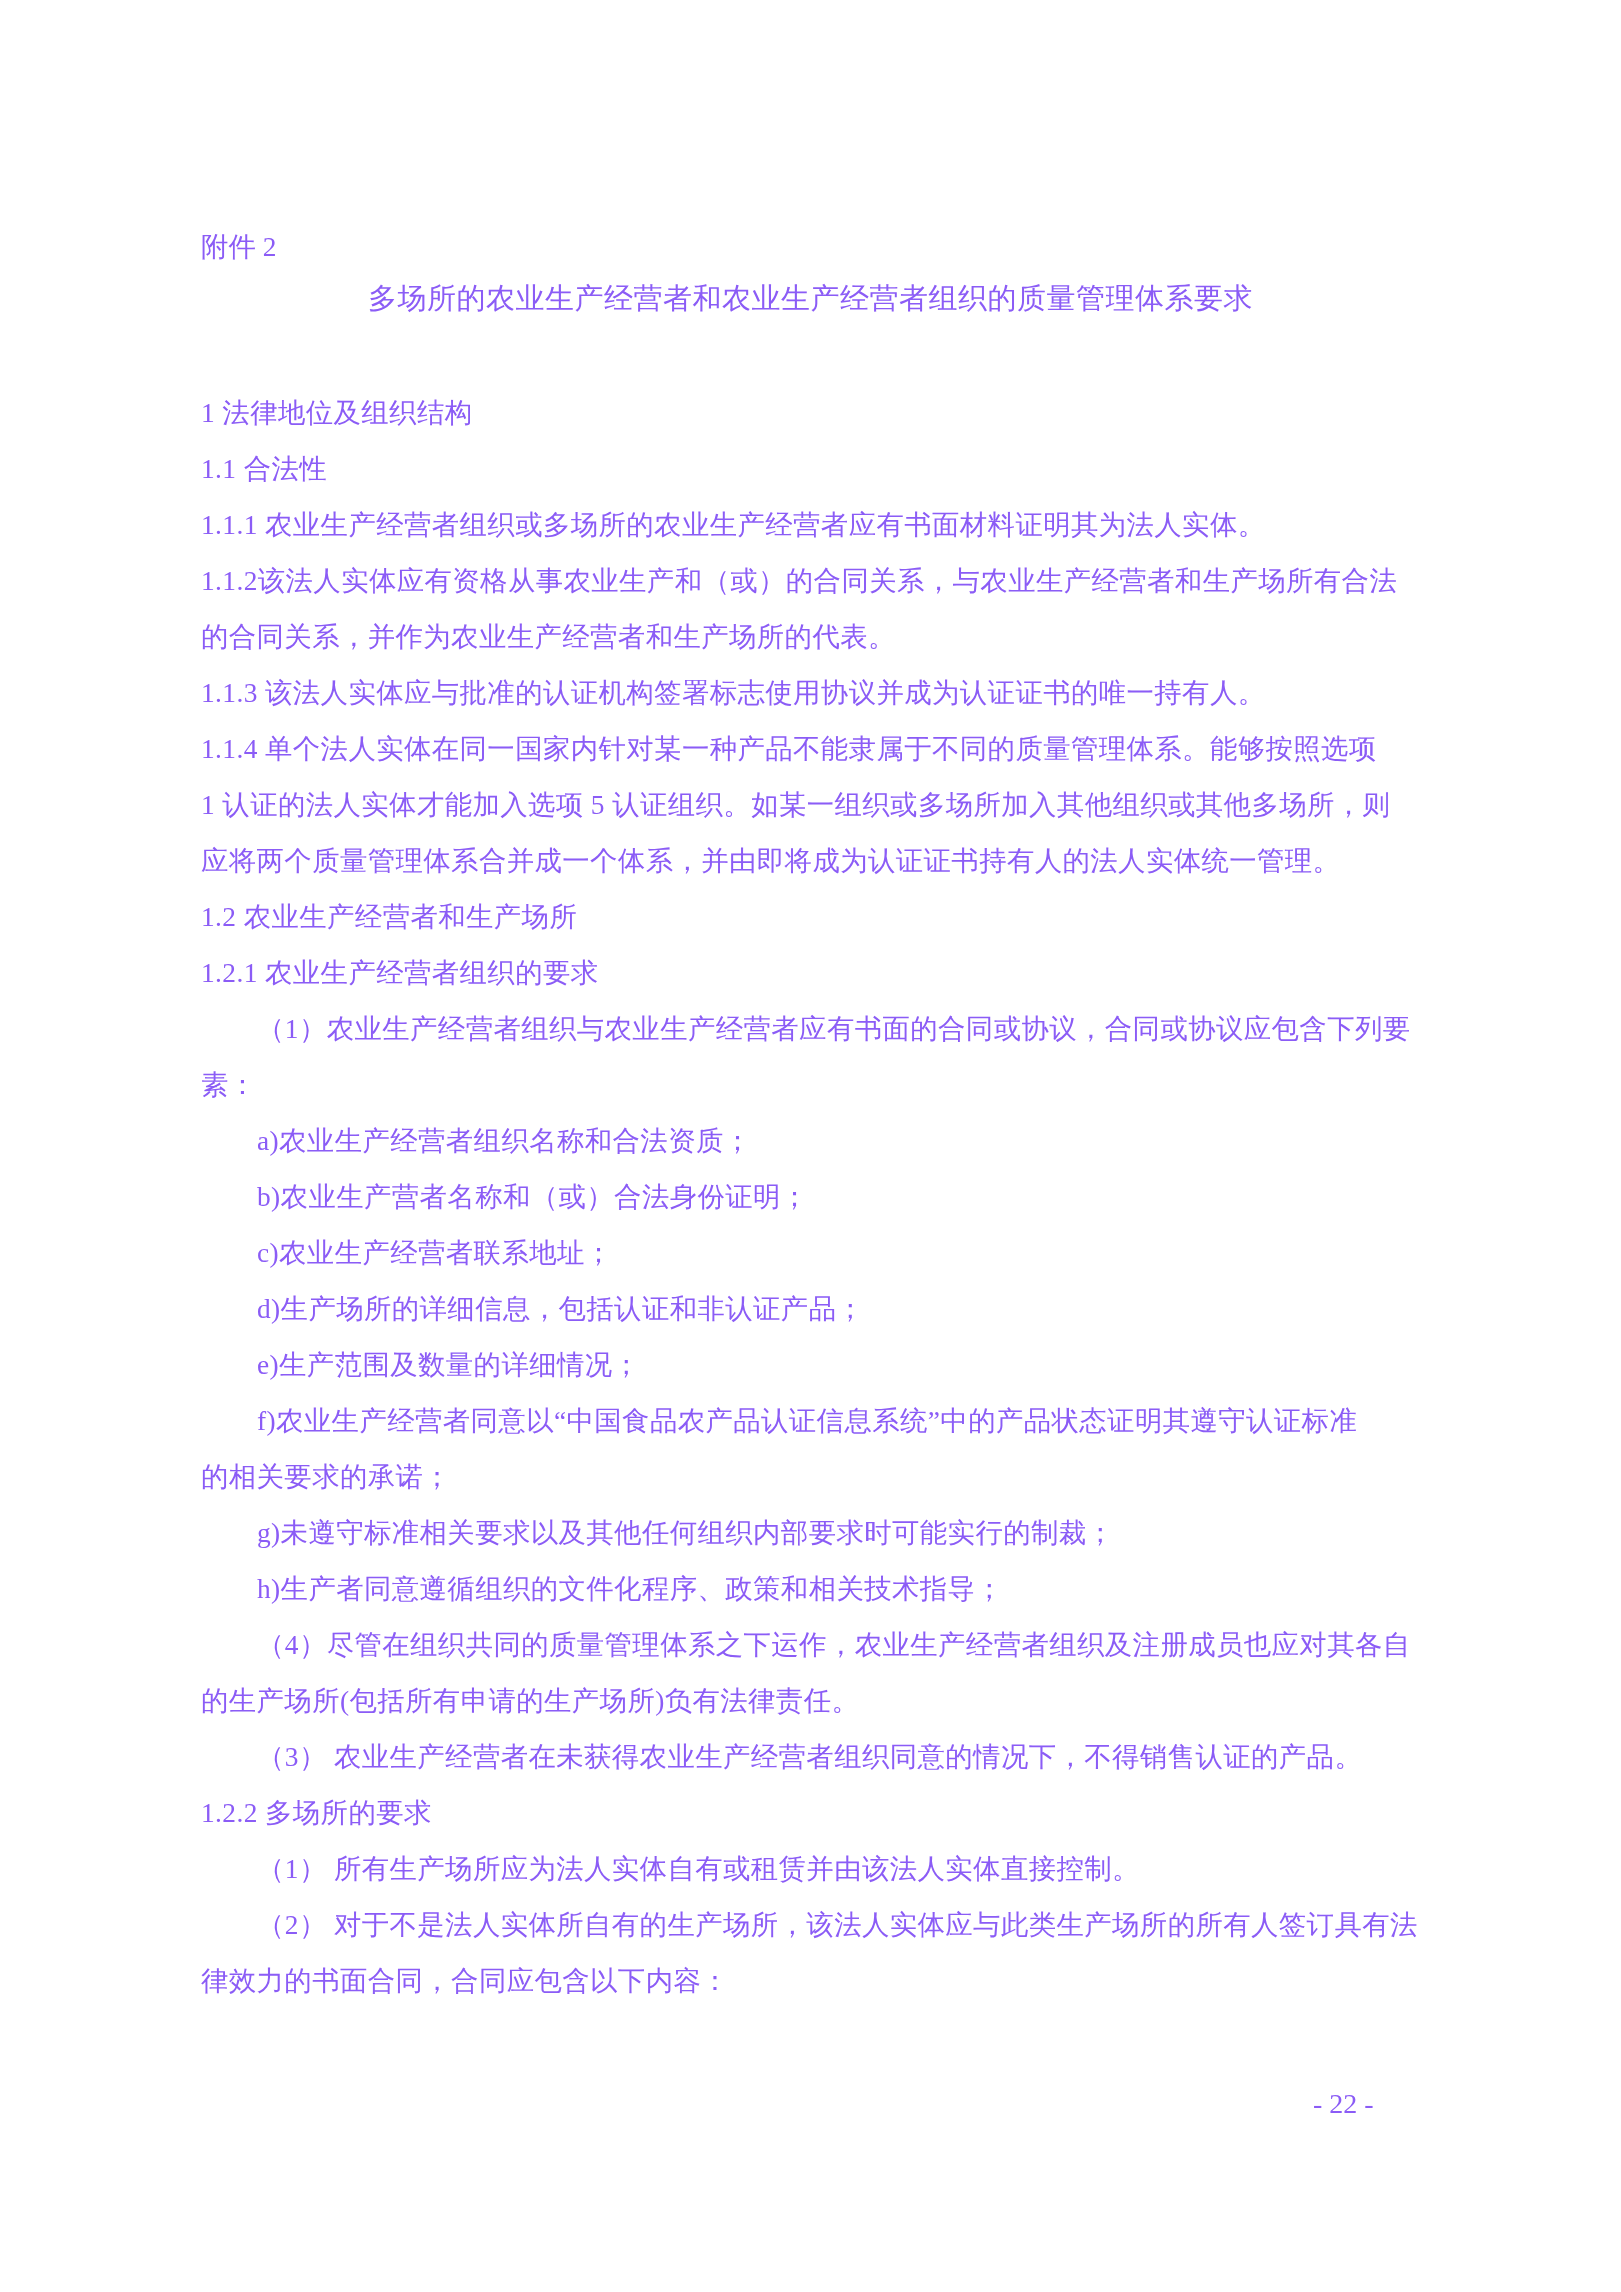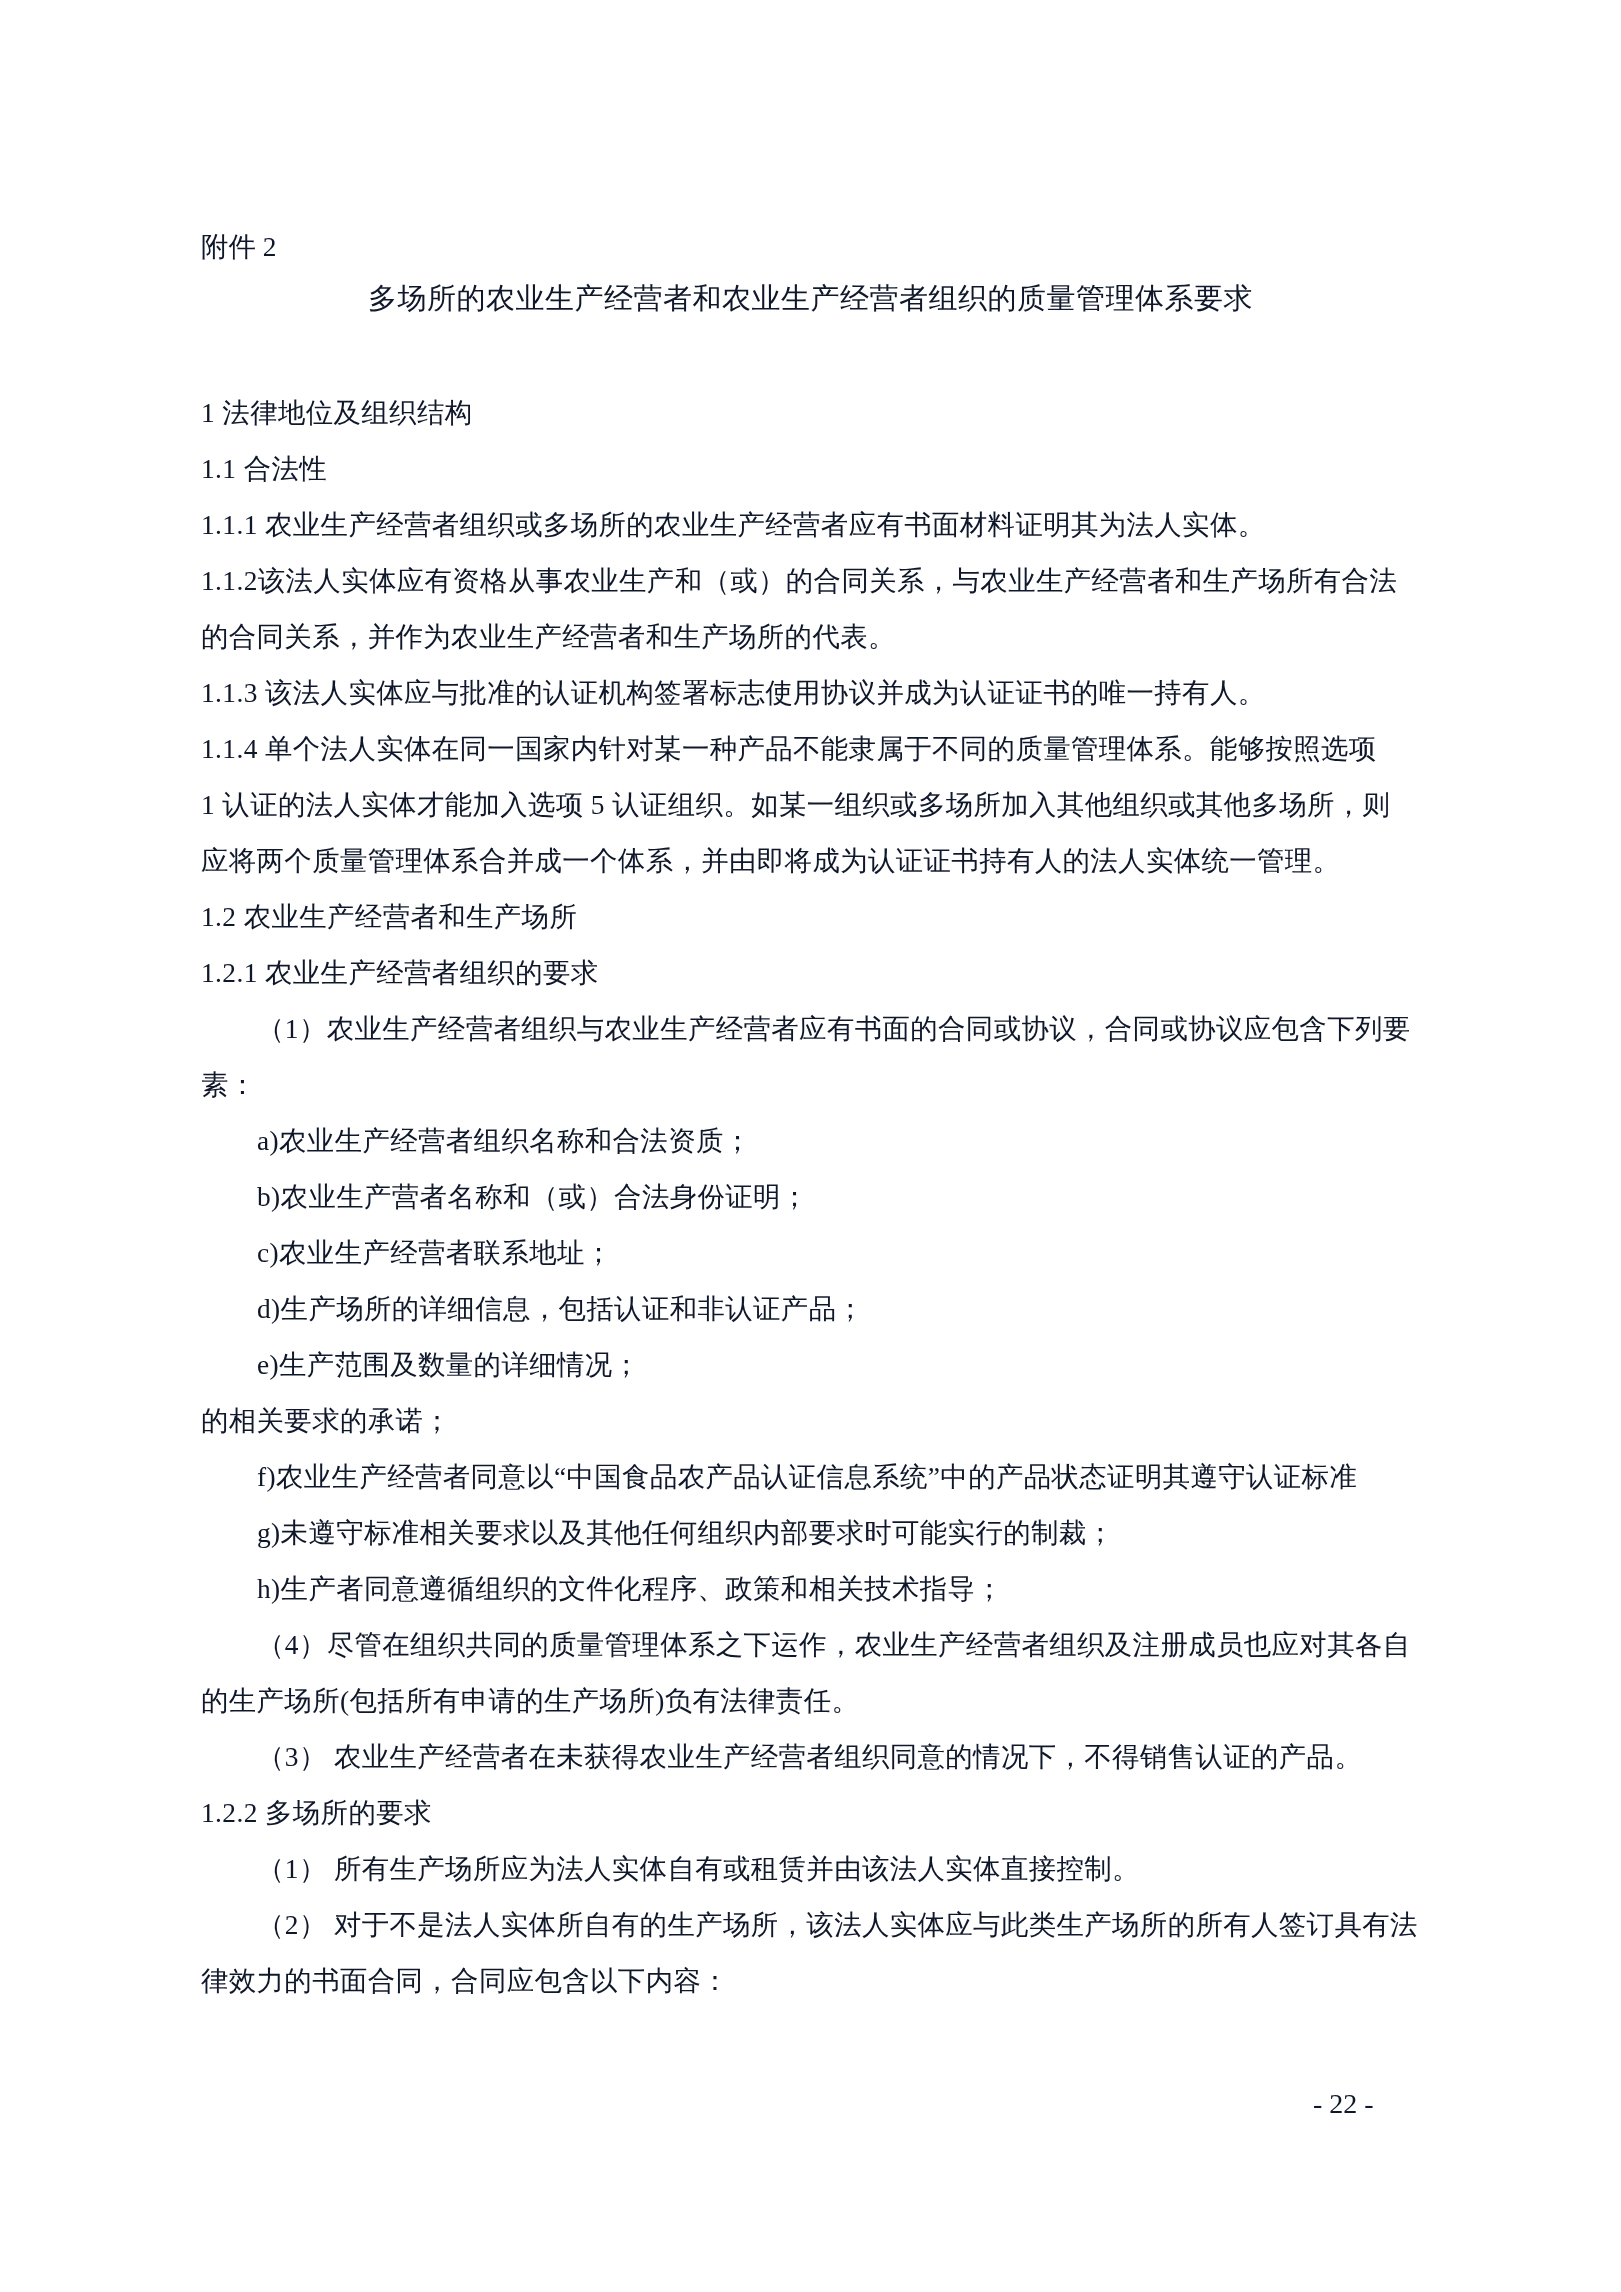--- a/index.html
+++ b/index.html
@@ -5,21 +5,21 @@
   html, body {
     margin: 0;
     padding: 0;
     background: #ffffff;
   }
   .page {
     position: relative;
     width: 1621px;
     height: 2293px;
     background: #ffffff;
-    color: #0f172a;
+    color: #8b5cf6;
     font-family: "Liberation Serif", serif;
     overflow: hidden;
   }
   .attachment-label {
     position: absolute;
     left: 201px;
     top: 233px;
     font-size: 27.4px;
     line-height: 29px;
     white-space: nowrap;
@@ -82,22 +82,22 @@
       <div class="line">应将两个质量管理体系合并成一个体系，并由即将成为认证证书持有人的法人实体统一管理。</div>
       <div class="line">1.2 农业生产经营者和生产场所</div>
       <div class="line">1.2.1 农业生产经营者组织的要求</div>
       <div class="line indent">（1）农业生产经营者组织与农业生产经营者应有书面的合同或协议，合同或协议应包含下列要</div>
       <div class="line">素：</div>
       <div class="line indent">a)农业生产经营者组织名称和合法资质；</div>
       <div class="line indent">b)农业生产营者名称和（或）合法身份证明；</div>
       <div class="line indent">c)农业生产经营者联系地址；</div>
       <div class="line indent">d)生产场所的详细信息，包括认证和非认证产品；</div>
       <div class="line indent">e)生产范围及数量的详细情况；</div>
+      <div class="line indent">f)农业生产经营者同意以“中国食品农产品认证信息系统”中的产品状态证明其遵守认证标准</div>
       <div class="line">的相关要求的承诺；</div>
-      <div class="line indent">f)农业生产经营者同意以“中国食品农产品认证信息系统”中的产品状态证明其遵守认证标准</div>
       <div class="line indent">g)未遵守标准相关要求以及其他任何组织内部要求时可能实行的制裁；</div>
       <div class="line indent">h)生产者同意遵循组织的文件化程序、政策和相关技术指导；</div>
       <div class="line indent">（4）尽管在组织共同的质量管理体系之下运作，农业生产经营者组织及注册成员也应对其各自</div>
       <div class="line">的生产场所(包括所有申请的生产场所)负有法律责任。</div>
       <div class="line indent">（3） 农业生产经营者在未获得农业生产经营者组织同意的情况下，不得销售认证的产品。</div>
       <div class="line">1.2.2 多场所的要求</div>
       <div class="line indent">（1） 所有生产场所应为法人实体自有或租赁并由该法人实体直接控制。</div>
       <div class="line indent">（2） 对于不是法人实体所自有的生产场所，该法人实体应与此类生产场所的所有人签订具有法</div>
       <div class="line">律效力的书面合同，合同应包含以下内容：</div>
     </div>

